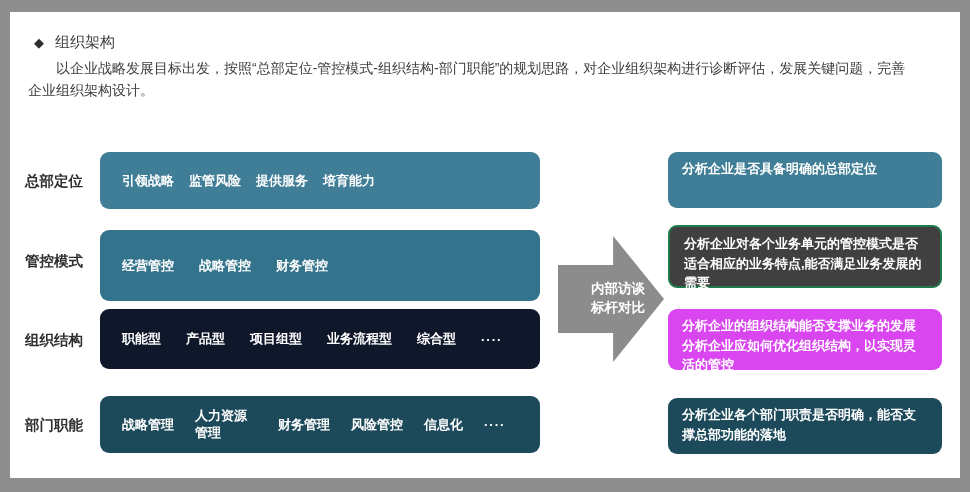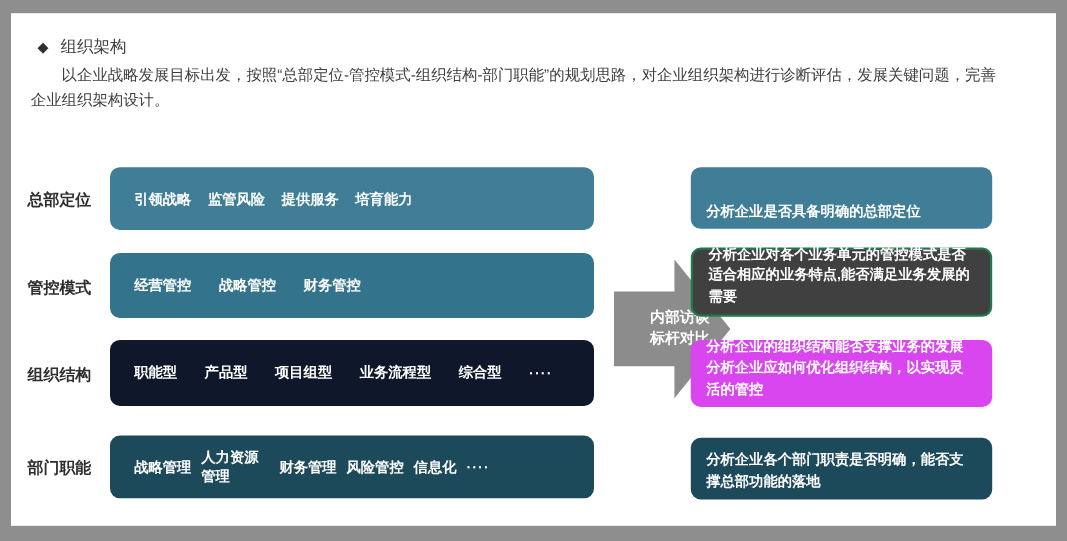--- a/index.html
+++ b/index.html
@@ -34,42 +34,42 @@
   .rl1{ top:172px; } .rl2{ top:252px; } .rl3{ top:331px; } .rl4{ top:416px; }
   
   .row-box {
     position:absolute; left:100px; width:440px;
     border-radius:9px; box-sizing:border-box;
     display:flex; align-items:center; padding-left:22px;
     color:#ffffff; font-size:13px; font-weight:bold;
   }
   .row-box span { white-space:nowrap; }
   .rb1{ top:152px; height:57px; background:#3f7e96; column-gap:23px;gap:15px; }
-  .rb2{ top:230px; height:59px; background:#33748c; column-gap:25px; }
+  .rb2{ top:230px; height:71px; background:#33748c; column-gap:25px; }
   .rb3{ top:309px; height:60px; background:#0f172a; column-gap:25px; }
-  .rb4{ top:396px; height:57px; background:#1d4a5a; column-gap:9px; }
+  .rb4{ top:396px; height:57px; background:#1d4a5a; column-gap:21px; }
   .wrap2 { width:62px; white-space:normal !important; line-height:1.25; }
   .dots { letter-spacing:1px; }
   
   .arrow {
     position:absolute; left:558px; top:236px; width:106px; height:126px;
     background:#8c8c8c;
     clip-path:polygon(0 23%, 52% 23%, 52% 0, 100% 50%, 52% 100%, 52% 77%, 0 77%);
   }
   .arrow-text {
     position:absolute; left:560px; top:236px; width:96px; height:126px;
     display:flex; flex-direction:column; align-items:center; justify-content:center;
     color:#ffffff; font-size:13.5px; font-weight:bold; line-height:1.4;
     padding-left:10px;
   }
   
   .analysis {
-    position:absolute; left:628px; width:274px;
+    position:absolute; left:668px; width:274px;
     border-radius:9px; box-sizing:border-box;
-    display:flex; align-items:flex-end;
+    display:flex; align-items:flex-start;
     padding:7px 14px;
     color:#ffffff; font-size:13px; font-weight:bold; line-height:1.5;
   }
   .an1{ top:152px; height:56px; background:#3f7e96; }
   .an2{ top:225px; height:63px; background:#404040; border:2px solid #1f7a4b; }
   .an3{ top:309px; height:61px; background:#d946ef; }
   .an4{ top:398px; height:56px; background:#1d4a5a; }
 </style>
 </head>
 <body>

